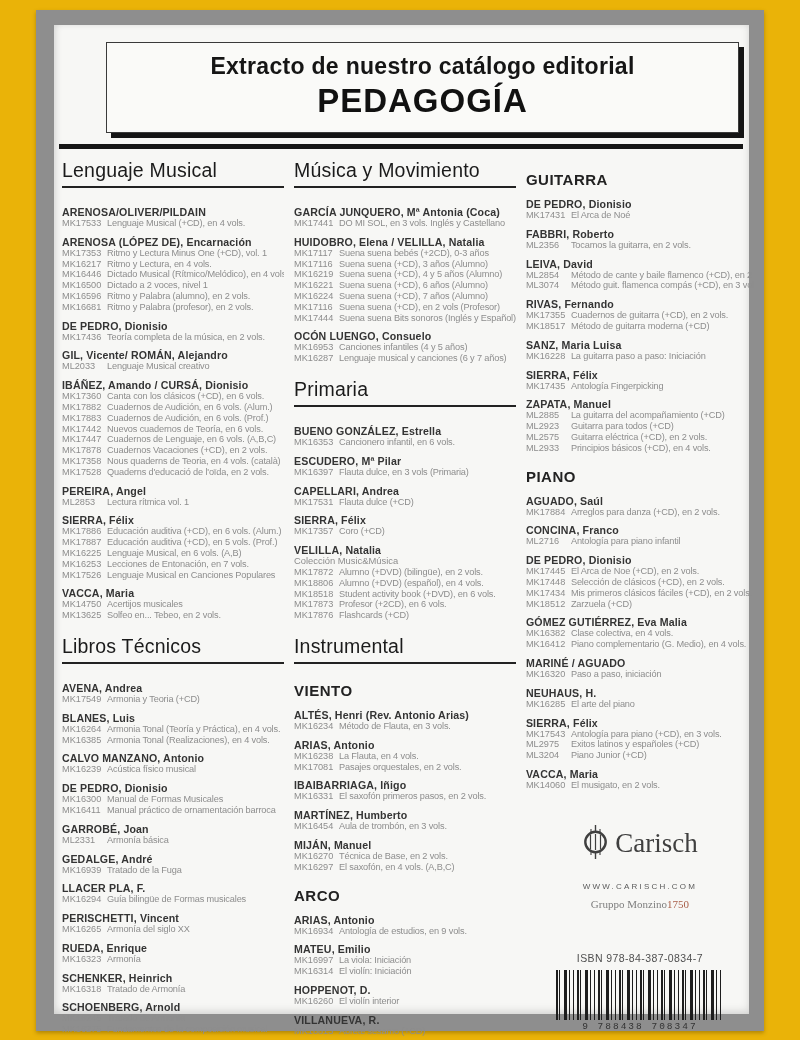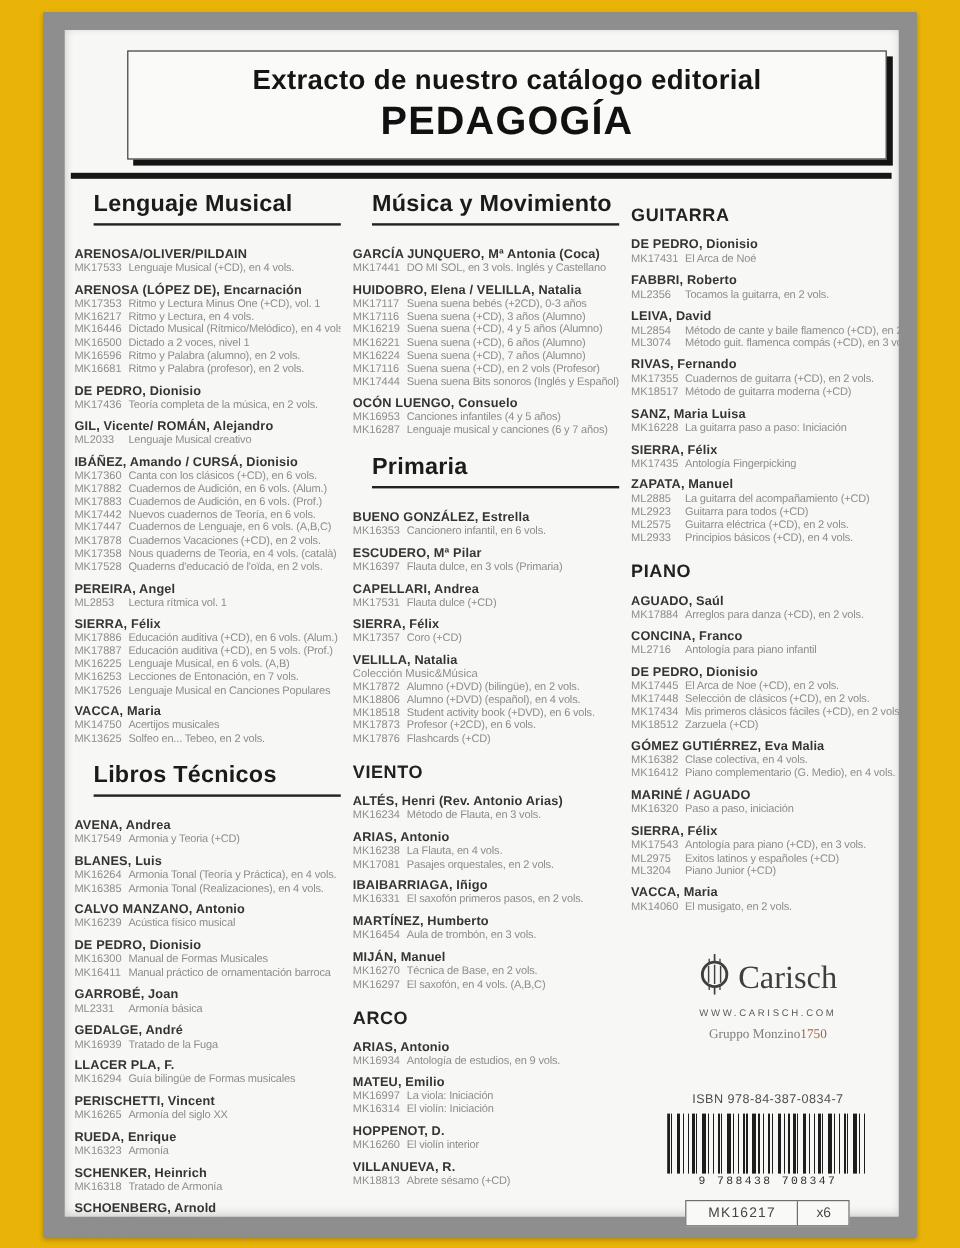--- a/index.html
+++ b/index.html
@@ -15,35 +15,35 @@
               box-shadow:5px 5px 0 #141414;text-align:center;padding:10px 8px 12px;}
   .header-sub{font-size:23px;font-weight:bold;color:#151515;letter-spacing:.3px;}
   .header-title{font-size:33px;font-weight:bold;color:#111;letter-spacing:1px;margin-top:2px;}
   .header-rule{height:5px;background:#161616;margin:11px 2px 0 1px;}
   
   .columns{display:flex;padding:8px 4px 0 4px;gap:10px;}
   .col{box-sizing:border-box;}
   .col-0{width:222px;}
   .col-1{width:228px;}
   .col-2{width:228px;}
-  .section-header{font-size:19.5px;font-weight:bold;color:#1b1b1b;letter-spacing:.2px;
-                  border-bottom:2px solid #222;padding-bottom:4px;margin:14px 0 18px 16px;}
+  .section-header{font-size:19.5px;font-weight:normal;color:#1b1b1b;letter-spacing:.2px;
+                  border-bottom:2px solid #222;padding-bottom:4px;margin:14px 0 18px 0;}
   .col .section-header:first-child{margin-top:2px;}
   .subsection-header{font-size:15px;font-weight:bold;color:#222;letter-spacing:.5px;margin:14px 0 10px 0;}
   .entry{margin-bottom:7px;}
   .entry-author{font-size:10.6px;font-weight:bold;color:#343434;line-height:12px;letter-spacing:.15px;}
   .entry-note{font-size:9.4px;color:#8d8d8d;line-height:10.8px;}
   .item{display:flex;line-height:10.8px;overflow:hidden;white-space:nowrap;}
   .item-code{flex:0 0 45px;font-size:9.2px;color:#8d8d8d;}
   .item-title{font-size:9.2px;color:#8d8d8d;letter-spacing:-0.15px;}
   
   .footer{margin-top:34px;display:flex;flex-direction:column;align-items:center;}
   .brand-row{display:flex;align-items:center;gap:6px;}
   .brand-name{font-family:"Liberation Serif","DejaVu Serif",serif;font-size:27px;color:#3f3f3f;}
-  .website{font-size:8px;letter-spacing:2.2px;color:#5a5a5a;margin-top:6px;}
+  .website{font-size:8px;letter-spacing:2.2px;color:#5a5a5a;margin-top:19px;}
   .group-row{font-family:"Liberation Serif","DejaVu Serif",serif;font-size:11px;color:#7d7d7d;margin-top:7px;}
   .group-year{color:#a9604a;}
   .isbn{font-size:10.5px;color:#4f4f4f;margin-top:42px;letter-spacing:.4px;}
   .barcode{width:168px;height:50px;margin-top:6px;
     background:repeating-linear-gradient(90deg,#1d1d1d 0 2px,transparent 2px 3px,#1d1d1d 3px 4px,
       transparent 4px 8px,#1d1d1d 8px 11px,transparent 11px 13px,#1d1d1d 13px 14px,transparent 14px 17px,
       #1d1d1d 17px 18px,transparent 18px 21px);}
   .barcode-digits{font-family:"Liberation Mono","DejaVu Sans Mono",monospace;font-size:9.5px;color:#333;
     letter-spacing:2px;margin-top:1px;}
   .ref-box{display:flex;border:1px solid #6e6e6e;margin-top:10px;background:#f9f9f7;}
@@ -380,20 +380,21 @@
               </div>
               <div class="item">
                 <span class="item-code">MK17873</span>
                 <span class="item-title">Profesor (+2CD), en 6 vols.</span>
               </div>
               <div class="item">
                 <span class="item-code">MK17876</span>
                 <span class="item-title">Flashcards (+CD)</span>
               </div>
             </div>
+            <div class="section-header">Instrumental</div>
             <div class="subsection-header">VIENTO</div>
             <div class="entry">
               <div class="entry-author">ALTÉS, Henri (Rev. Antonio Arias)</div>
               <div class="item">
                 <span class="item-code">MK16234</span>
                 <span class="item-title">Método de Flauta, en 3 vols.</span>
               </div>
             </div>
             <div class="entry">
               <div class="entry-author">ARIAS, Antonio</div>
@@ -579,20 +580,27 @@
               <div class="item">
                 <span class="item-code">MK16412</span>
                 <span class="item-title">Piano complementario (G. Medio), en 4 vols.</span>
               </div>
             </div>
             <div class="entry">
               <div class="entry-author">MARINÉ / AGUADO</div>
               <div class="item">
                 <span class="item-code">MK16320</span>
                 <span class="item-title">Paso a paso, iniciación</span>
+              </div>
+            </div>
+            <div class="entry">
+              <div class="entry-author">NEUHAUS, H.</div>
+              <div class="item">
+                <span class="item-code">MK16285</span>
+                <span class="item-title">El arte del piano</span>
               </div>
             </div>
             <div class="entry">
               <div class="entry-author">SIERRA, Félix</div>
               <div class="item">
                 <span class="item-code">MK17543</span>
                 <span class="item-title">Antología para piano (+CD), en 3 vols.</span>
               </div>
               <div class="item">
                 <span class="item-code">ML2975</span>

